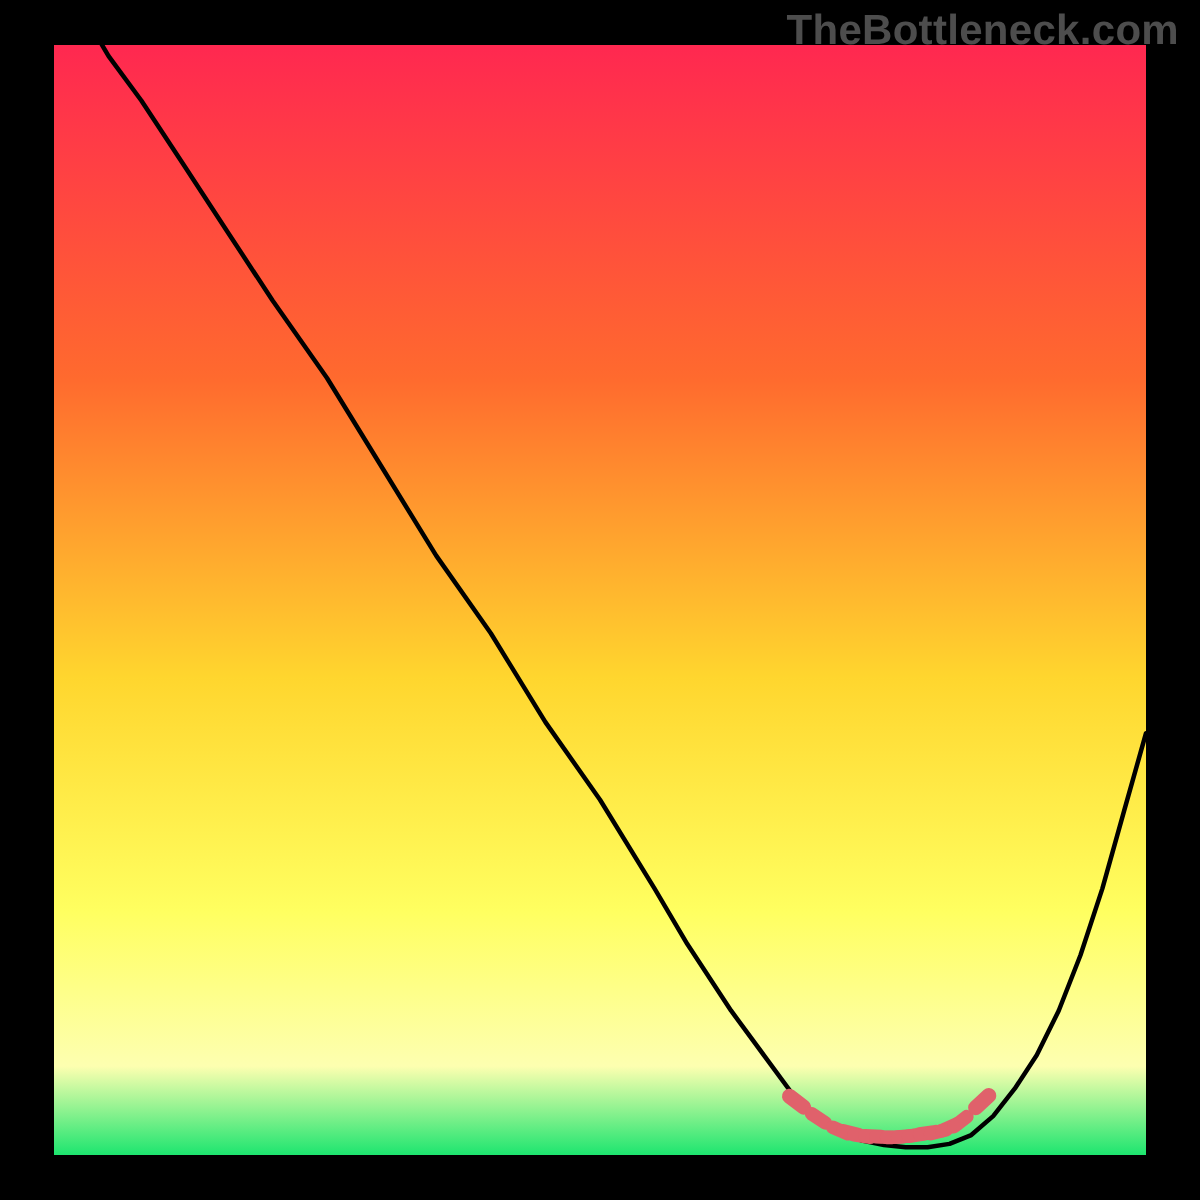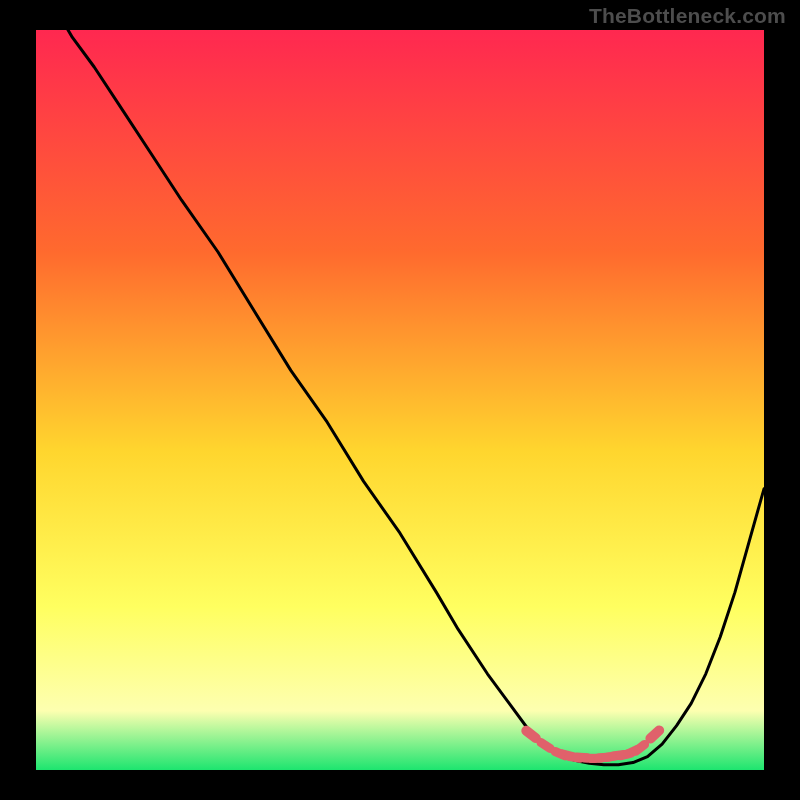--- a/index.html
+++ b/index.html
@@ -17,21 +17,21 @@
     top: 0;
     width: 800px;
     height: 800px;
     background: #000;
   }
   .watermark {
     position: absolute;
     top: 4px;
     right: 14px;
     color: #4d4d4d;
-    font-size: 21px;
+    font-size: 28px;
     font-weight: 600;
     letter-spacing: 0.2px;
     user-select: none;
   }
   .plot {
     position: absolute;
     left: 36px;
     top: 30px;
     width: 728px;
     height: 740px;

